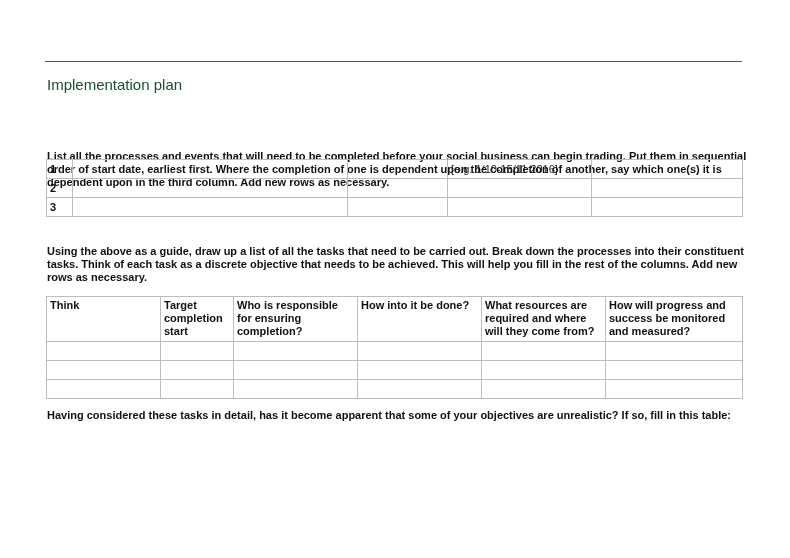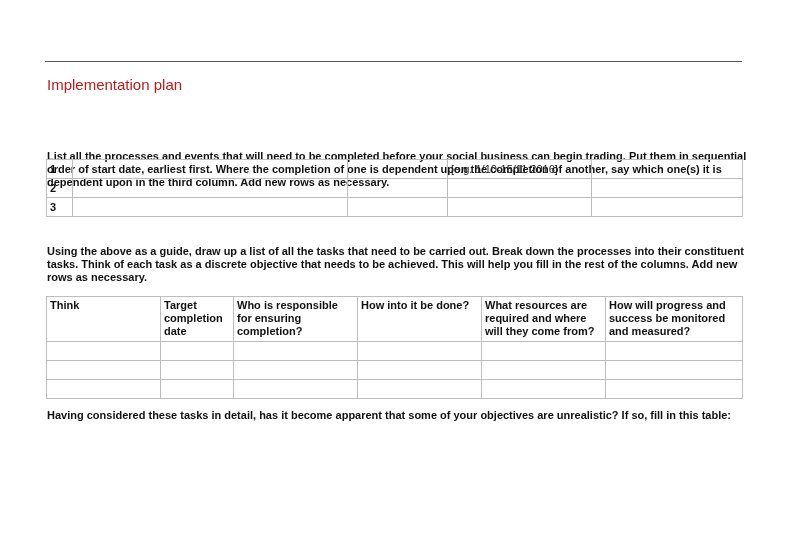--- a/index.html
+++ b/index.html
@@ -1,21 +1,21 @@
 <!DOCTYPE html>
 <html><head>
   <meta charset="utf-8">
   <style>
     html, body { margin: 0; padding: 0; }
     body {
       width: 790px; height: 558px; background: #ffffff; position: relative; overflow: hidden;
       font-family: "Liberation Sans", sans-serif; color: #111;
     }
     .rule { position: absolute; left: 45px; top: 61px; width: 697px; height: 0; border-top: 1.5px solid #555; }
-    .title { position: absolute; left: 47px; top: 76px; font-size: 15px; font-weight: normal; color: #b91c1c; }
+    .title { position: absolute; left: 47px; top: 76px; font-size: 15px; font-weight: normal; color: #14532d; }
     .para { position: absolute; left: 47px; width: 700px; font-size: 11px; font-weight: bold; line-height: 13px; color: #111; }
     .p1 { top: 110px; margin-top: 40px; }
     .p2 { top: 245px; }
     .p3 { top: 409px; }
     table { position: absolute; left: 46px; border-collapse: collapse; table-layout: fixed; font-size: 11px; }
     td, th { border: 1px solid #bdbdbd; padding: 2px 3px; vertical-align: top; text-align: left; }
     th { font-weight: bold; color: #111; }
     .t1 { top: 159px; width: 696px; }
     .t1 th { height: 14px; line-height: 14px; }
     .t1 td { height: 14px; line-height: 14px; }
@@ -74,21 +74,21 @@
     <col style="width:114px">
       <col style="width:73px">
       <col style="width:124px">
       <col style="width:124px">
       <col style="width:124px">
       <col style="width:137px">
   </colgroup>
   <tbody>
       <tr>
     <th>Think</th>
-    <th>Target completion date</th>
+    <th>Target completion start</th>
     <th>Who is responsible for ensuring completion?</th>
     <th>How into it be done?</th>
     <th>What resources are required and where will they come from?</th>
     <th>How will progress and success be monitored and measured?</th>
   </tr>
   <tr>
     <td></td>
     <td></td>
     <td></td>
     <td></td>

